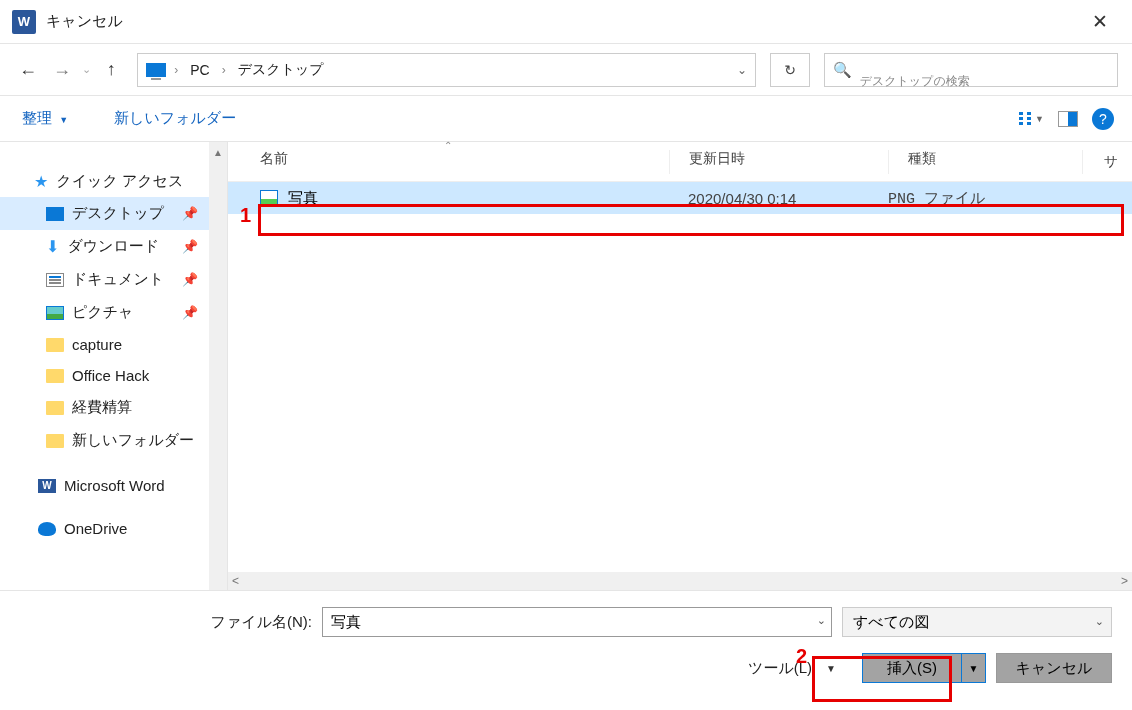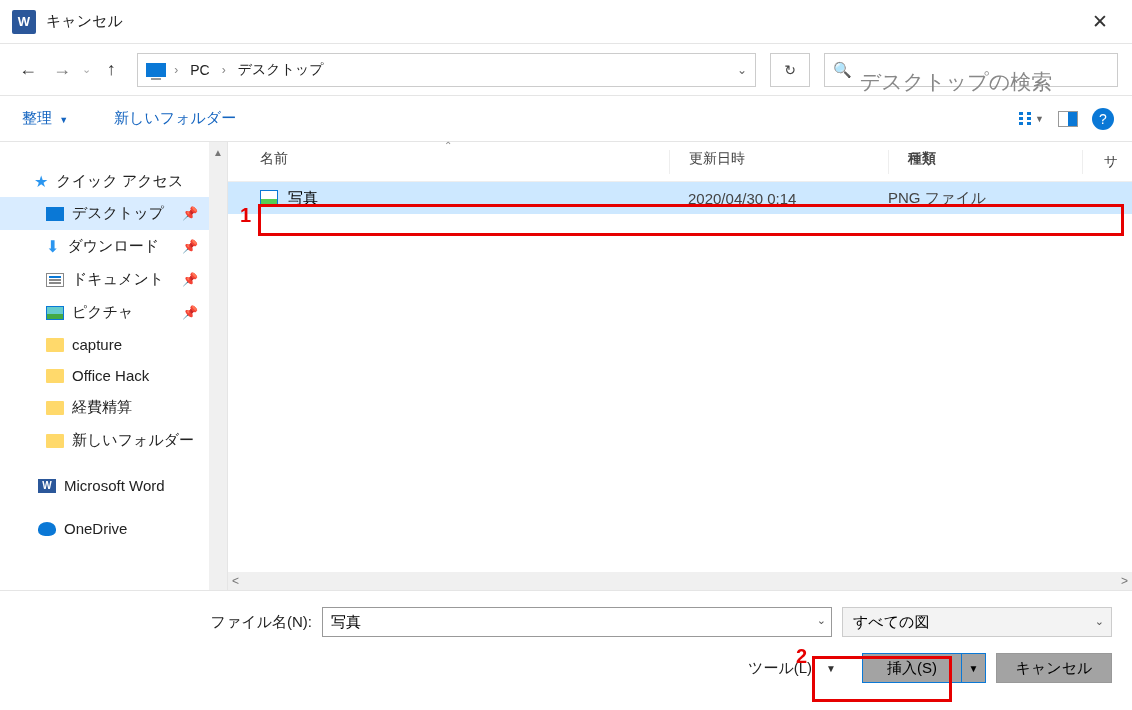--- a/index.html
+++ b/index.html
@@ -19,21 +19,21 @@
     .up-btn { margin-right: 6px; }
     .addrbar { flex: 1; height: 34px; border: 1px solid #ccc; display: flex; align-items: center; padding: 0 8px; gap: 8px; margin-right: 8px; }
     .addrbar .pc-icon { width: 20px; height: 14px; background: #0a78d6; position: relative; }
     .addrbar .pc-icon::after { content: ""; position: absolute; bottom: -3px; left: 5px; width: 10px; height: 2px; background: #999; }
     .addrbar .crumb { color: #222; padding: 0 4px; }
     .addrbar .sep { color: #888; font-size: 12px; }
     .addrbar .expand { margin-left: auto; color: #666; font-size: 12px; }
     .refresh-btn { width: 40px; height: 34px; border: 1px solid #ccc; display: flex; align-items: center; justify-content: center; color: #444; margin-right: 8px; cursor:pointer;}
     .searchbox { width: 294px; height: 34px; border: 1px solid #ccc; display: flex; align-items: center; padding: 0 8px; gap: 8px; }
     .searchbox .sicon { color: #999; font-size: 15px; }
-    .searchbox .stext { color: #888; font-size: 21px; margin-top: 24px; }
+    .searchbox .stext { color: #888; font-size: 12px; margin-top: 24px; }
 
     
     .toolbar { height: 46px; display: flex; align-items: center; padding: 0 18px 0 22px; border-bottom: 1px solid #e5e5e5; }
     .toolbar .organize { color: #1565c0; font-size: 15px; cursor:pointer; }
     .toolbar .organize .drop { font-size: 9px; margin-left: 3px; }
     .toolbar .newfolder { color: #1565c0; font-size: 15px; margin-left: 46px; cursor:pointer; }
     .toolbar .right-tools { margin-left: auto; display: flex; align-items: center; gap: 14px; }
     .view-btn { display: flex; align-items: center; gap: 4px; cursor:pointer; }
     .view-btn .bars { display: flex; flex-direction: column; gap: 2px; }
     .view-btn .bars span { display: block; width: 4px; height: 3px; background: #0a78d6; }
@@ -61,32 +61,32 @@
     .ic-pic { background: linear-gradient(#6cc, #6cc 60%, #4a4 60%); border: 1px solid #0a78d6; }
     .ic-folder { background: #ffd96b; border-radius: 1px; }
     .ic-word { background: #2b579a; color:#fff; font-size:10px; display:flex; align-items:center; justify-content:center; font-weight:bold;}
     .ic-onedrive { background: #0a78d6; border-radius: 50% 50% 40% 40%; }
 
     
     .filelist { flex: 1; display: flex; flex-direction: column; }
     .fl-head { height: 40px; display: flex; align-items: center; border-bottom: 1px solid #eee; padding-left: 32px; color: #444; font-size: 14px; position:relative;}
     .col-name { width: 410px; }
     .col-date { width: 200px; }
-    .col-type { flex: 1; font-weight: bold; }
+    .col-type { flex: 1; }
     .col-sz { width: 30px; text-align:right; padding-right:14px;}
     .fl-head .sort-ind { position:absolute; left: 216px; top: -2px; font-size: 10px; color:#888;}
     .divider { border-right: 1px solid #eee; height: 24px; margin-right: 19px; }
 
     .fl-body { flex:1; position: relative; }
     .fl-row { height: 32px; display: flex; align-items: center; padding-left: 32px; font-size: 15px; cursor:pointer;}
     .fl-row.selected { background: #cde8ff; }
     .fl-row .ic-img { width: 18px; height: 16px; border: 1px solid #0a78d6; background: linear-gradient(#fff,#fff 55%, #5c5 55%); margin-right: 10px; }
     .fl-row .row-name { width: 400px; }
     .fl-row .row-date { width: 200px; color: #444;}
-    .fl-row .row-type { flex: 1; color: #444;}
+    .fl-row .row-type { flex: 1; color: #444; font-family: Liberation Mono, monospace;}
 
     
     .annot1-box { position:absolute; border: 3px solid #e60000; height: 32px; left: 258px; right: 8px; top: 204px; pointer-events:none;}
     .annot1-num { position:absolute; left: 240px; top: 204px; color: #e60000; font-weight: bold; font-size: 20px; pointer-events:none;}
     .annot2-box { position:absolute; border: 3px solid #e60000; width: 140px; height: 46px; left: 812px; bottom: 8px; pointer-events:none;}
     .annot2-num { position:absolute; left: 796px; bottom: 42px; color: #e60000; font-weight: bold; font-size: 20px; pointer-events:none;}
 
     .hscroll { height: 18px; background: #f0f0f0; display:flex; align-items:center; justify-content:space-between; padding: 0 4px; color:#777; font-size:12px;}
 
     

